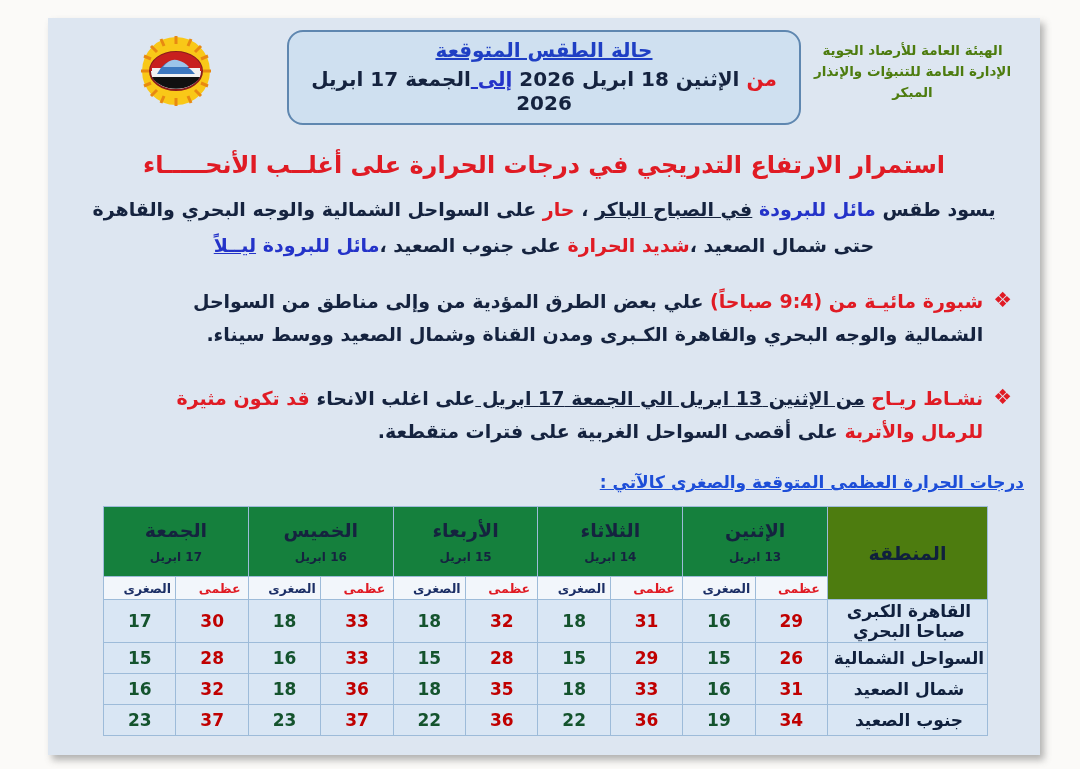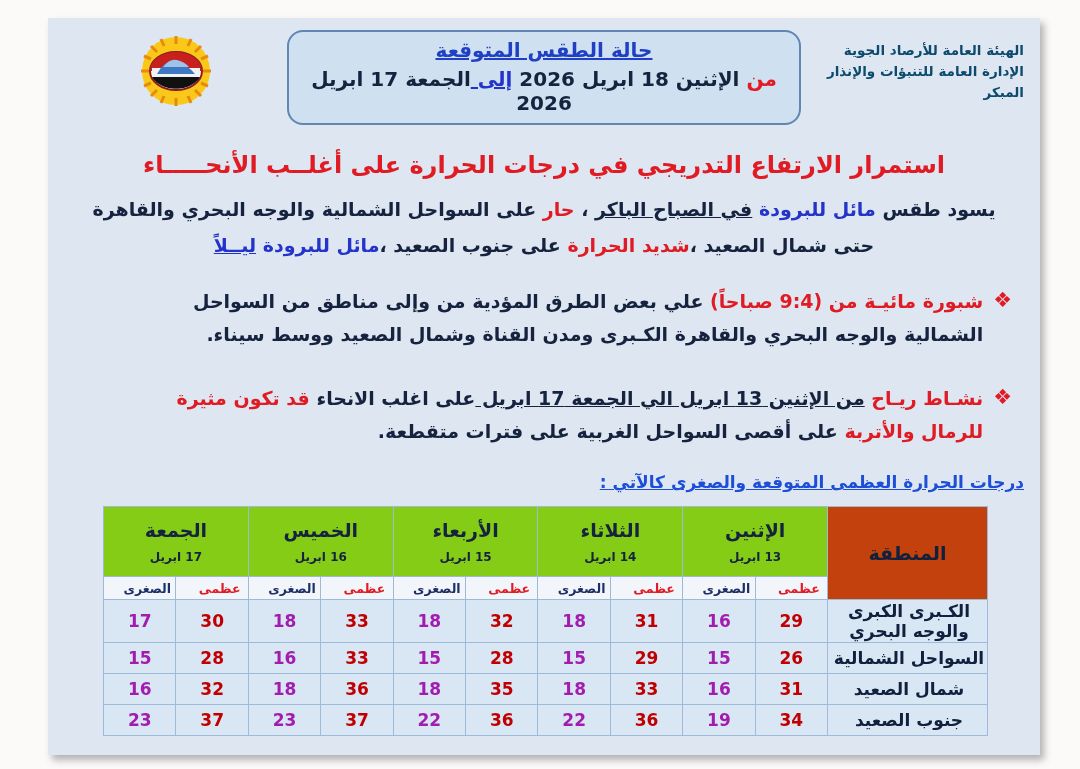--- a/index.html
+++ b/index.html
@@ -15,22 +15,22 @@
     left:48px;top:18px;
     width:992px;height:737px;
     background:#dde6f1;
     box-shadow:4px 5px 7px rgba(90,90,90,.45);
     box-sizing:border-box;
     padding:10px 16px 0 16px;
   }
   
   .hdr{display:flex;align-items:flex-start;justify-content:space-between;}
   .org{
-    width:235px;
-    color:#0c4a6e;font-weight:bold;font-size:13.5px;line-height:1.55;
+    width:235px;text-align:center;
+    color:#4d7c0f;font-weight:bold;font-size:13.5px;line-height:1.55;
     padding-top:12px;
   }
   .titlebox{
     width:540px;margin-top:2px;
     border:2.5px solid #5f87b0;border-radius:16px;
     background:#cfe0f0;
     text-align:center;
     padding:6px 10px 8px 10px;
     box-sizing:border-box;
   }
@@ -83,39 +83,39 @@
     margin:14px 36px 0 auto;
     width:885px;
     table-layout:fixed;
   }
   table.wx th,table.wx td{
     border:1px solid #9dbbd9;
     text-align:center;vertical-align:middle;
     box-sizing:border-box;
   }
   th.region-h{
-    width:160px;background:#c2410c;
+    width:160px;background:#4d7c0f;
     color:#10203d;font-weight:bold;font-size:19px;
   }
   th.day-h{
-    background:#84cc16;color:#15233f;
+    background:#15803d;color:#15233f;
     font-weight:bold;height:70px;
   }
   th.day-h .dname{font-size:19px;}
   th.day-h .ddate{font-size:12px;margin-top:9px;}
   tr.subrow th{
     background:#f2f6fb;height:23px;
     font-size:12.5px;font-weight:bold;padding-left:16px;
   }
   tr.subrow th.maxlab{color:#e01b24;}
   tr.subrow th.minlab{color:#1c2f66;}
   tr.datarow{height:31px;background:#d9e6f4;}
   tr.datarow td{font-weight:bold;font-size:17px;}
   td.tmax{color:#c00000;}
-  td.tmin{color:#a21caf;}
+  td.tmin{color:#14532d;}
   td.regname{color:#10203d;font-size:14.5px;font-weight:bold;padding-left:4px;}
 </style>
 </head>
 <body>
 
 <div class="card">
 
   <div class="hdr">
     <div class="org">
       <div>الهيئة العامة للأرصاد الجوية</div>
@@ -209,21 +209,21 @@
           <th class="maxlab">عظمى</th>
           <th class="minlab">الصغرى</th>
           <th class="maxlab">عظمى</th>
           <th class="minlab">الصغرى</th>
           <th class="maxlab">عظمى</th>
           <th class="minlab">الصغرى</th>
         </tr>
     </thead>
     <tbody id="tbodyRows">
         <tr class="datarow">
-          <td class="regname">الكـبرى الكبرى والوجه البحري</td>
+          <td class="regname">القاهرة الكبرى صباحا البحري</td>
           <td class="tmax">29</td>
           <td class="tmin">16</td>
           <td class="tmax">31</td>
           <td class="tmin">18</td>
           <td class="tmax">32</td>
           <td class="tmin">18</td>
           <td class="tmax">33</td>
           <td class="tmin">18</td>
           <td class="tmax">30</td>
           <td class="tmin">17</td>

